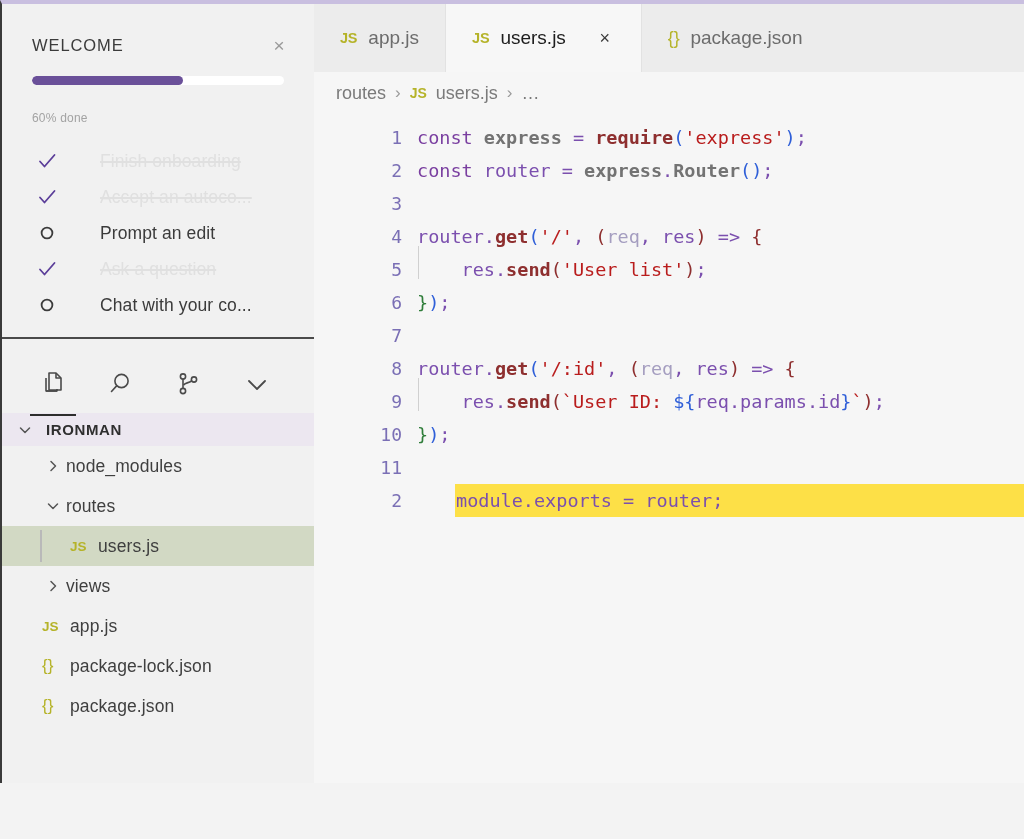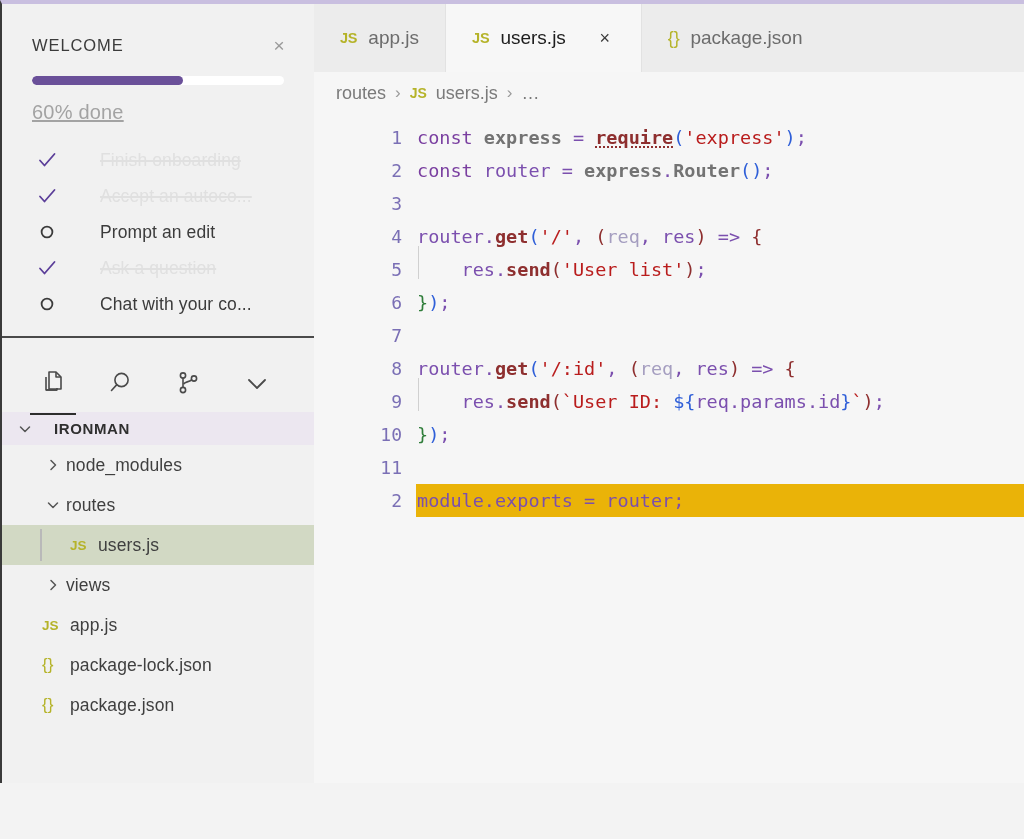--- a/index.html
+++ b/index.html
@@ -71,25 +71,24 @@
     border-radius: 5px;
     background: #ffffff;
     overflow: hidden;
   }
   .progress-fill {
     height: 100%;
     border-radius: 5px;
     background: #6a5099;
   }
   .progress-label {
-    margin-top: 16px;
-    font-size: 20px;
+    margin-top: 26px;
+    font-size: 12px;
     color: #a3a3a3;
     letter-spacing: .2px;
-    text-decoration: underline;
   }
 
   #walkthrough-list { padding: 18px 0 0 0; }
   .wt-item {
     display: flex;
     align-items: center;
     gap: 14px;
     padding: 7px 24px 7px 34px;
     cursor: pointer;
   }
@@ -144,21 +143,21 @@
     height: 2.5px;
     background: #2d2d2d;
   }
 
   
   #explorer { flex: 1 1 auto; overflow: hidden; }
 
   .tree-root {
     display: flex;
     align-items: center;
-    gap: 16px;
+    gap: 8px;
     height: 33px;
     padding-left: 10px;
     background: #ece7f0;
     cursor: pointer;
   }
   .tree-root-label {
     font-size: 15px;
     font-weight: 700;
     letter-spacing: .6px;
     color: #2f2f2f;
@@ -307,21 +306,21 @@
     padding-right: 14px;
     color: #7a6fb5;
     font-size: 18px;
     user-select: none;
   }
   .code-text {
     flex: 1 1 auto;
     padding-left: 1px;
     position: relative;
   }
-  .code-line.added .code-text { background: #eab308; }
+  .code-line.added .code-text { background: #fde047; margin-left: 39px; }
 
   .ind {
     display: inline-block;
     width: 4ch;
     position: relative;
   }
   .ind::before {
     content: "";
     position: absolute;
     left: 0.05ch;
@@ -337,21 +336,20 @@
   .fn   { color: #8e2f2f; font-weight: 700; }
   .type { color: #737373; font-weight: 700; }
   .str  { color: #b91c1c; }
   .par1 { color: #2f5fd8; }
   .par2 { color: #8e2f2f; }
   .par3 { color: #2f7d3a; }
   .pun  { color: #7b4fae; }
   .dim  { color: #a59ec0; }
   .tpl  { color: #2f5fd8; }
   .squiggly {
-    text-decoration: underline;
     text-decoration-style: dotted;
     text-decoration-color: #8e2f2f;
     text-underline-offset: 3px;
   }
 </style>
 </head>
 <body>
 
 <div id="app">
 

